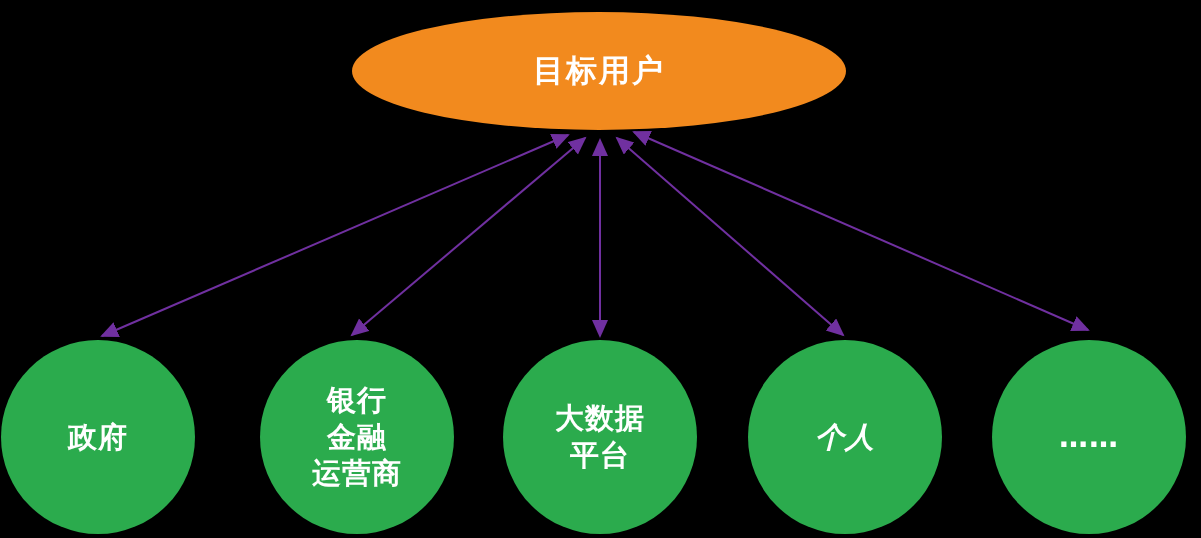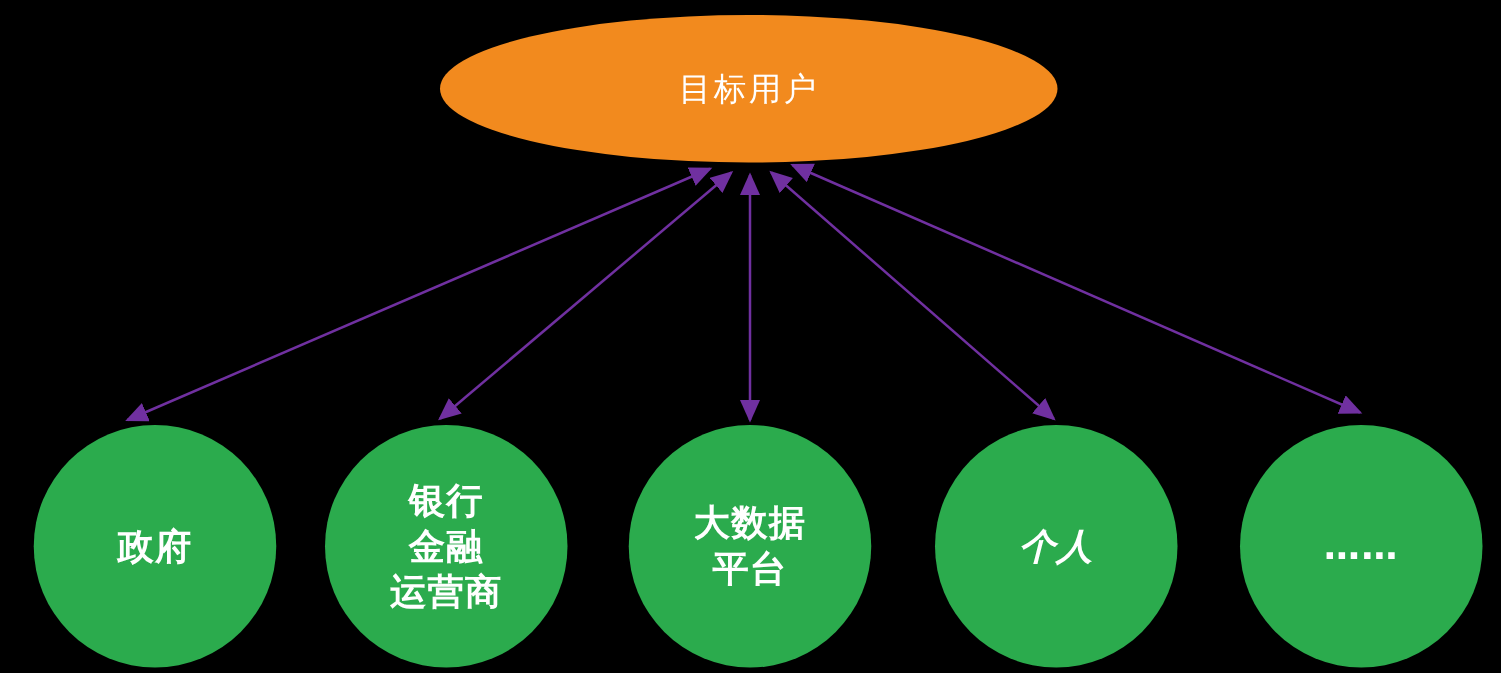--- a/index.html
+++ b/index.html
@@ -36,22 +36,22 @@
     left: 352px; top: 12px;
     width: 494px; height: 118px;
     background: var(--root-fill);
     border-radius: 50%;
     display: flex;
     align-items: center;
     justify-content: center;
   }
   .root-ellipse .label {
     color: var(--text);
-    font-size: 26px;
-    font-weight: normal;
+    font-size: 31px;
+    font-weight: bold;
     letter-spacing: 2px;
   }
   .node-circle {
     position: absolute;
     top: 340px;
     width: 194px; height: 194px;
     background: var(--node-fill);
     border-radius: 50%;
     display: flex;
     flex-direction: column;
@@ -59,21 +59,21 @@
     justify-content: center;
     text-align: center;
   }
   .node-circle .line {
     color: var(--text);
     font-size: 29px;
     font-weight: bold;
     line-height: 1.26;
     letter-spacing: 1px;
   }
-  .n1 { left: 27px; }
+  .n1 { left: 1px; }
   .n2 { left: 260px; }
   .n3 { left: 503px; }
   .n4 { left: 748px; font-style: italic; }
   .n5 { left: 992px; }
 </style>
 </head>
 <body>
 
 <div class="canvas">
 

